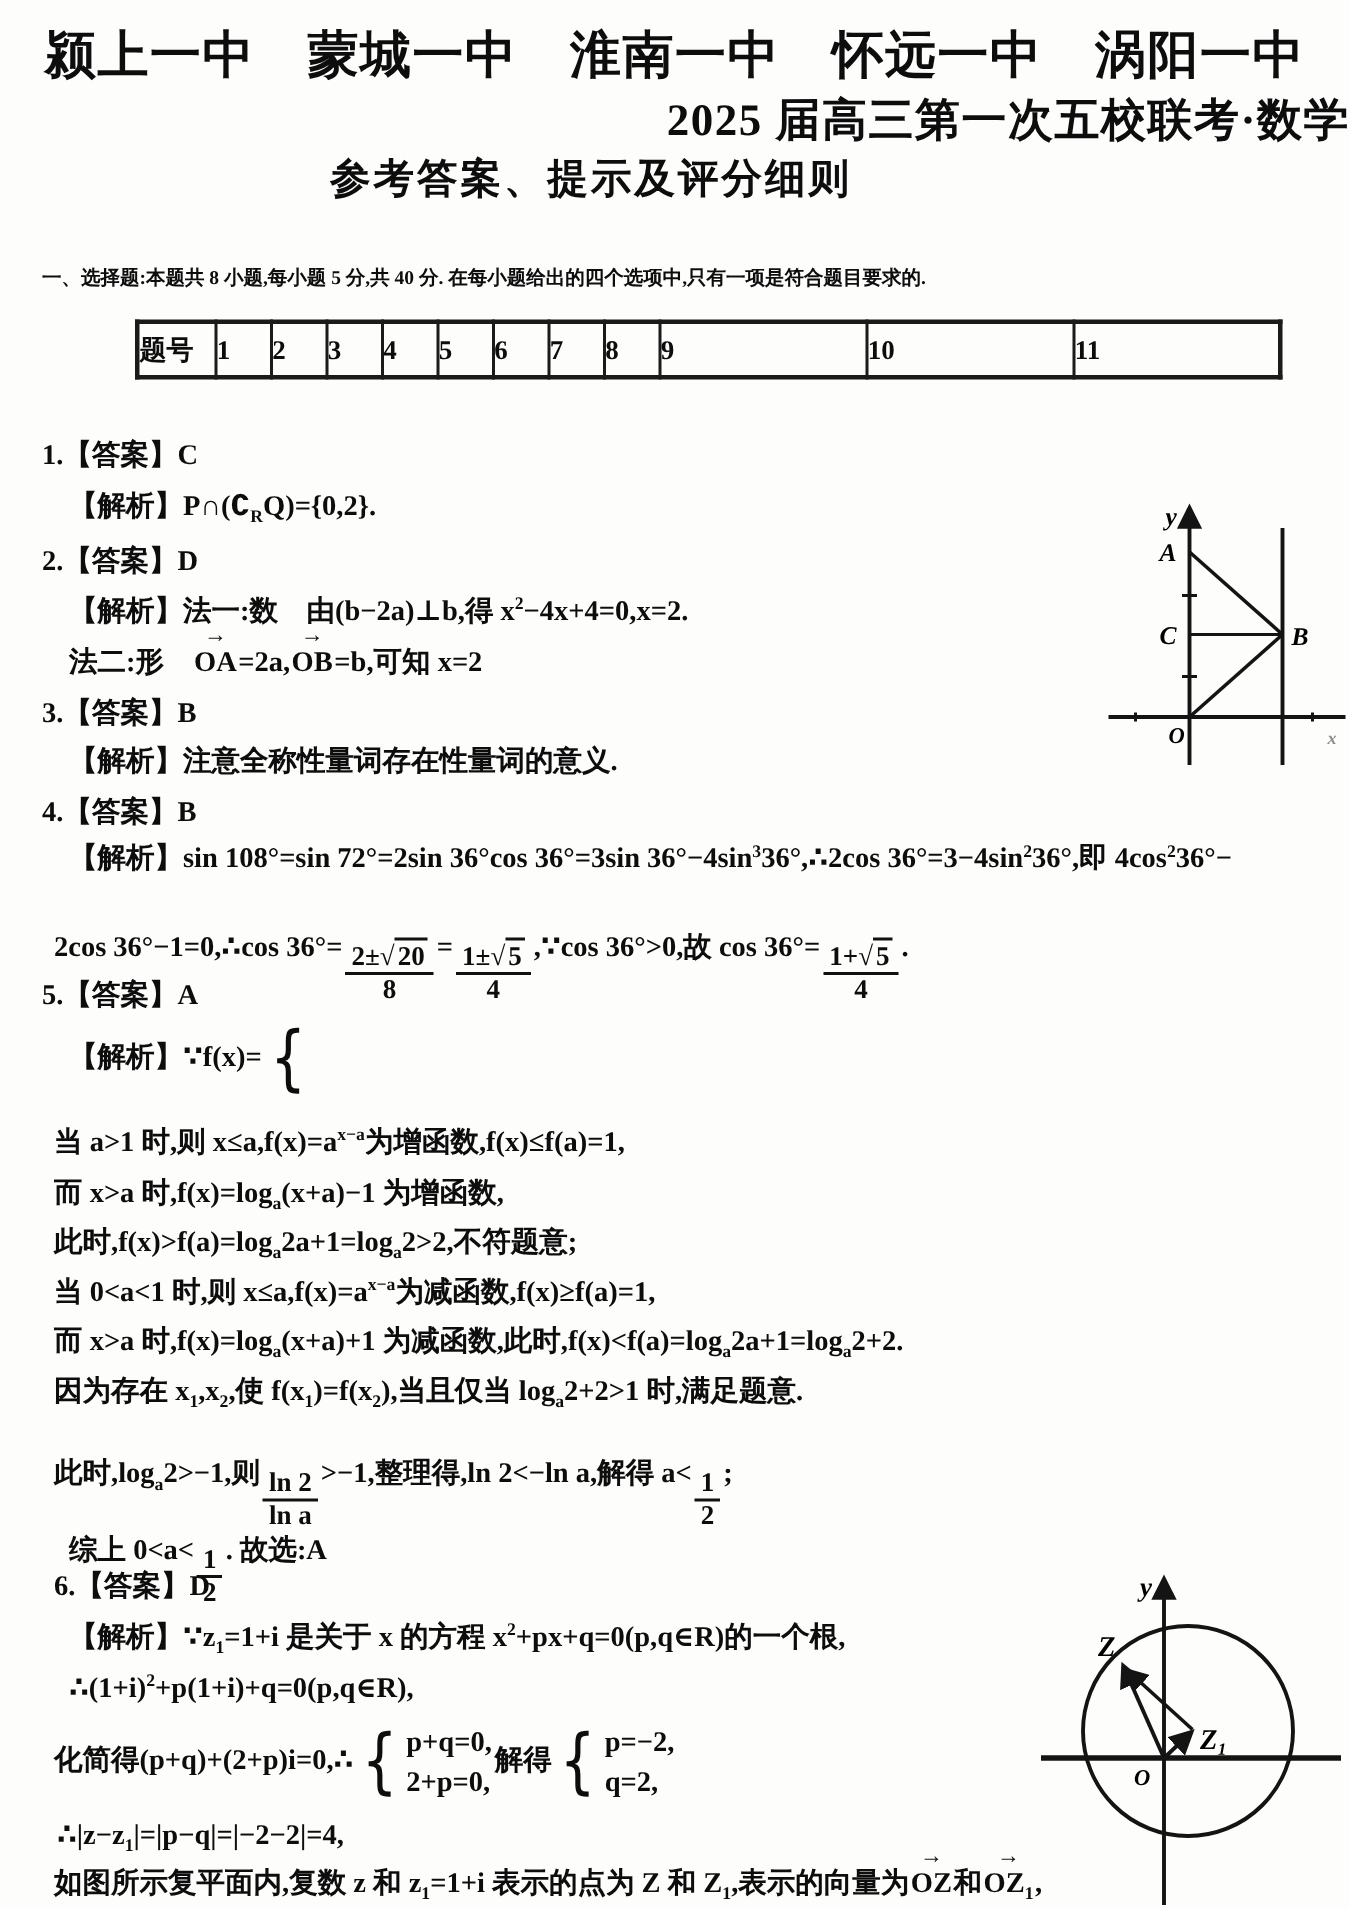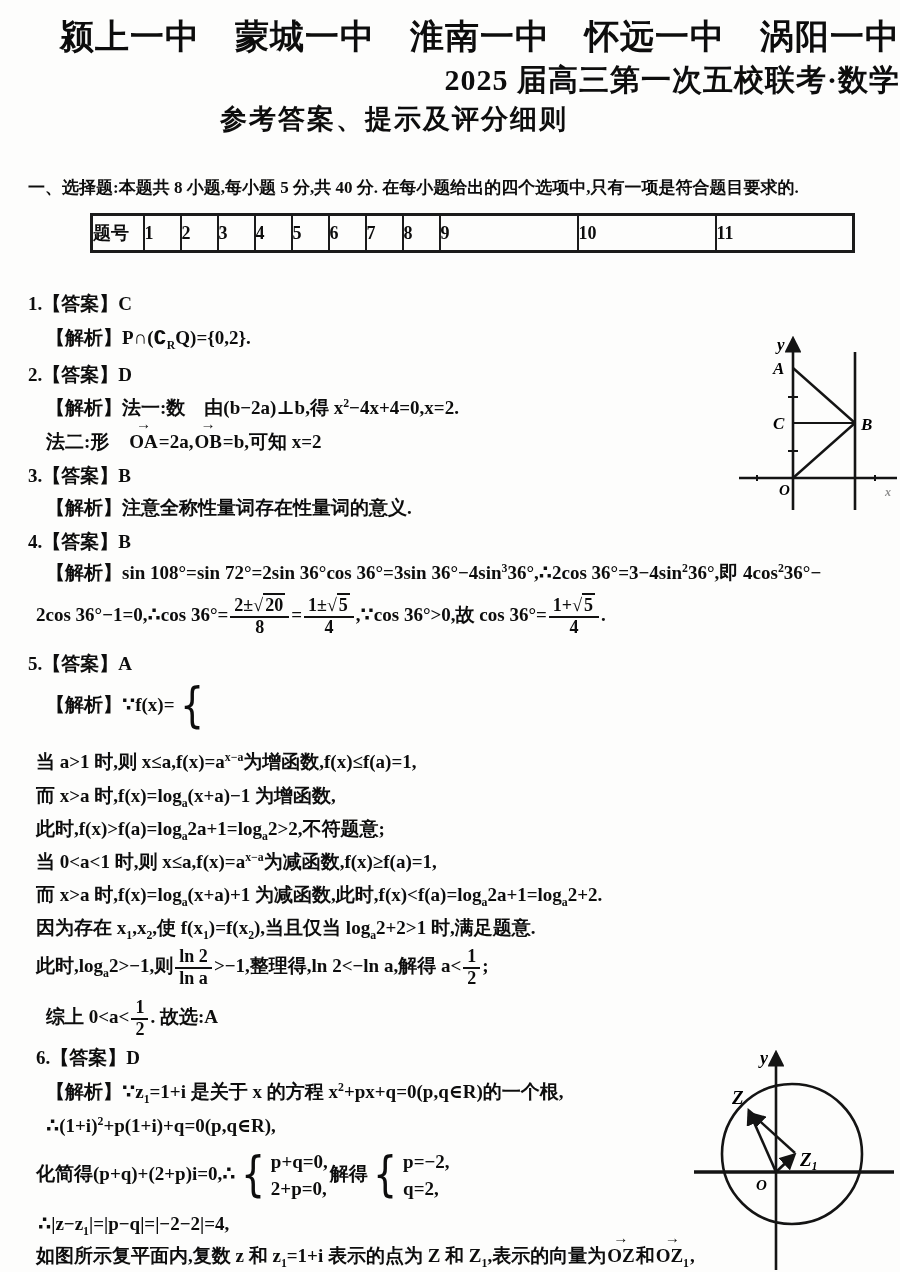--- a/index.html
+++ b/index.html
@@ -3,35 +3,35 @@
 <meta charset="utf-8">
 <style>
   html,body{margin:0;padding:0;}
   body{
     width:900px;height:1272px;position:relative;overflow:hidden;
     background:#fdfdfc;color:#0d0d0d;
     font-family:"Liberation Serif","DejaVu Serif","DejaVu Sans",serif;
   }
   .abs{position:absolute;white-space:nowrap;}
   
-  .h1{left:0;top:14px;width:900px;text-align:right;font-size:34px;font-weight:700;letter-spacing:1px;}
+  .h1{left:0;top:14px;width:900px;text-align:center;font-size:34px;font-weight:700;letter-spacing:1px;}
   .h2{left:0;top:60px;width:900px;text-align:right;font-size:30px;font-weight:700;letter-spacing:1px;}
   .h3{left:0;top:101px;width:788px;text-align:center;font-size:27px;font-weight:700;letter-spacing:2px;}
-  .sec{left:28px;top:176px;font-size:17px;font-weight:700;}
+  .sec{left:28px;top:176px;font-size:13px;font-weight:700;}
   
   table.anskey{position:absolute;left:90px;top:213px;border-collapse:collapse;table-layout:fixed;}
   table.anskey td{border:2px solid #1b1b1b;height:34px;text-align:left;vertical-align:middle;
     font-size:18px;font-weight:700;padding:0;}
   table.anskey{border:3px solid #1b1b1b;}
   
   .ln{font-size:19px;font-weight:600;line-height:1.25;}
   sup,sub{font-size:0.62em;}
   .frac{display:inline-flex;flex-direction:column;align-items:center;vertical-align:middle;
     margin:0 2px;line-height:1.1;font-size:0.95em;}
-  .frac .num{padding:0 4px;border-bottom:2px solid #111;}
+  .frac .num{padding:0 4px;border-bottom:2px solid #111;margin-top:32px;}
   .frac .den{padding:0 4px;}
   .sqrt{white-space:nowrap;}
   .sqrt .sqb{border-top:2px solid #111;padding:0 2px;}
   .vec{position:relative;display:inline-block;padding:0 1px;}
   .vec .vec-a{position:absolute;top:-0.95em;left:50%;transform:translateX(-50%);
     font-size:0.8em;line-height:1;}
   .cases{display:inline-flex;align-items:center;vertical-align:middle;margin:0 2px;}
   .cases .cases-brace{font-size:2.5em;font-weight:400;line-height:0.9;margin-right:3px;
     font-family:"DejaVu Sans",sans-serif;transform:scaleX(.8);}
   .cases .cases-body{display:inline-flex;flex-direction:column;text-align:left;gap:3px;}

